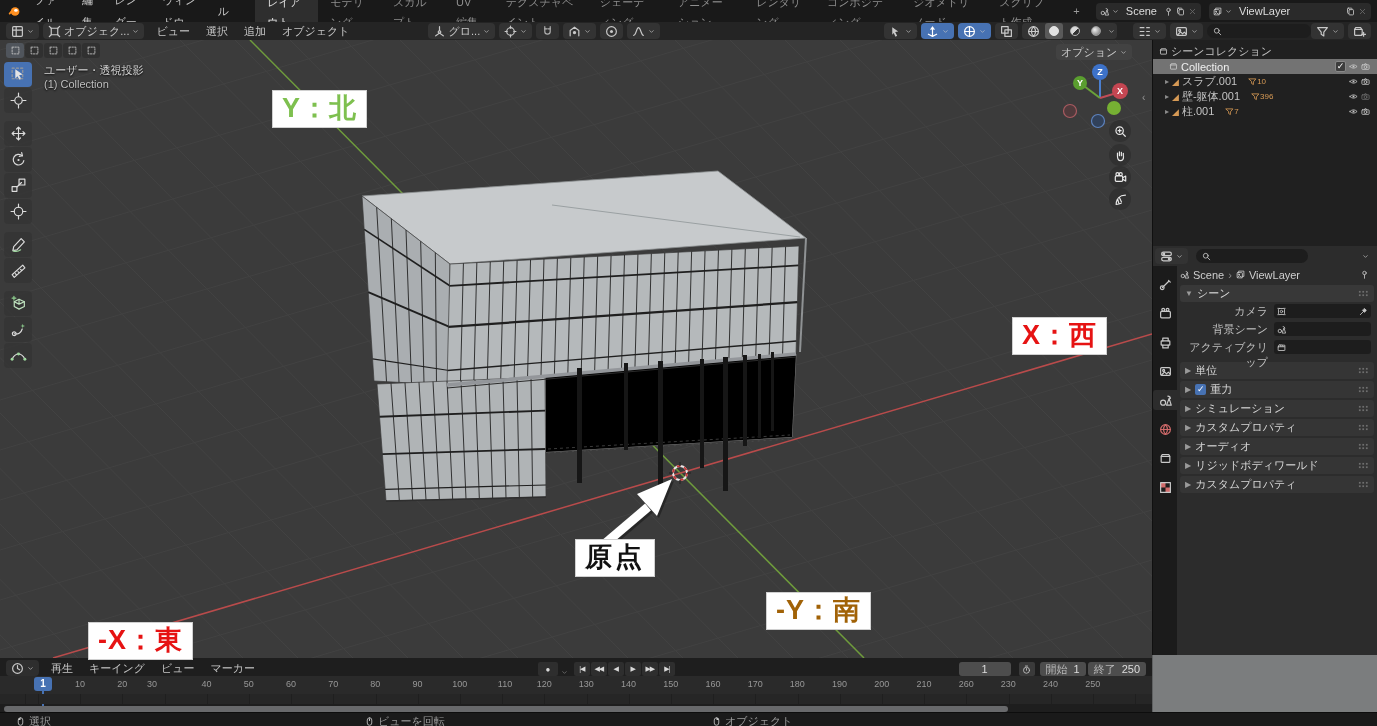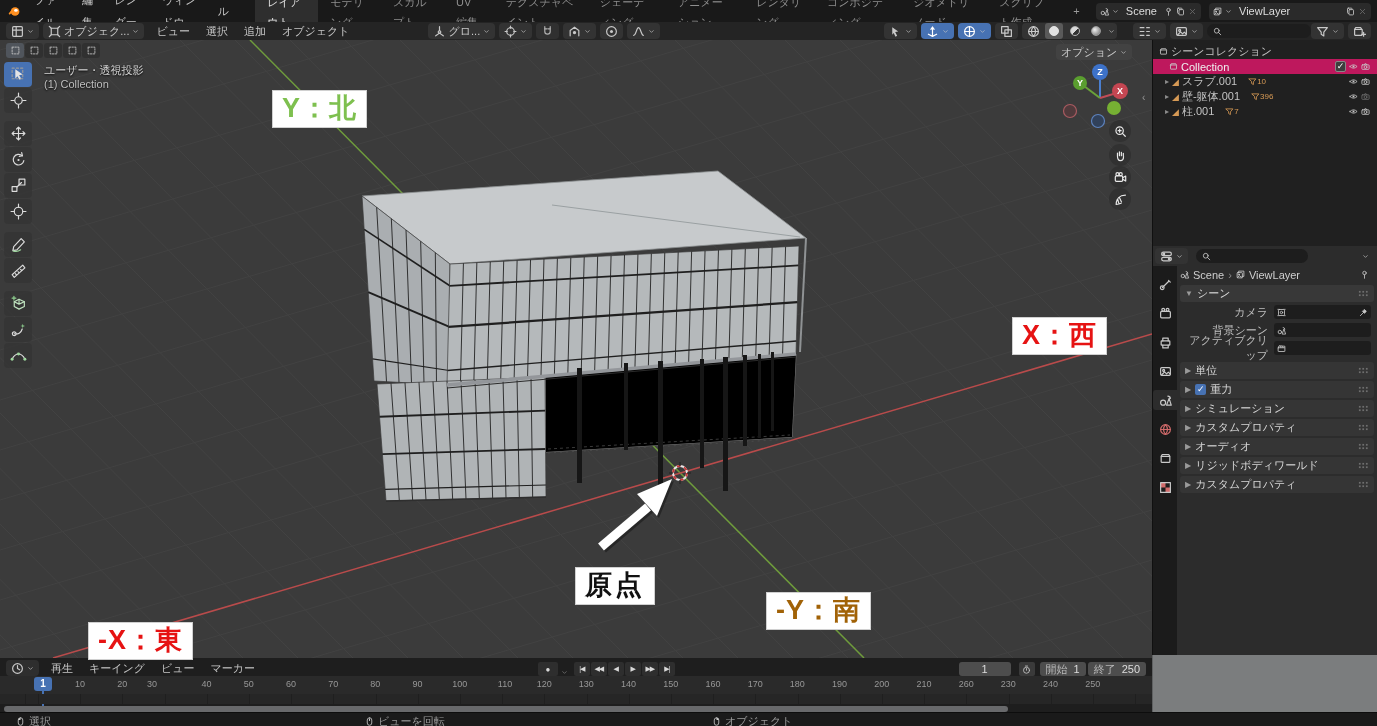--- a/index.html
+++ b/index.html
@@ -41,34 +41,34 @@
   .gapd{height:6px;}
   .selmode{display:flex;gap:1px;position:absolute;left:6px;top:3px;}
   .smbtn{width:18px;height:15px;background:#2f2f2fd9;border-radius:3px;display:flex;align-items:center;justify-content:center;}
   .smbtn.active{background:#4f5archive;background:#50555c;}
   .navbtn{position:absolute;width:22px;height:22px;border-radius:50%;background:#2b2b2b99;display:flex;align-items:center;justify-content:center;}
   .navbtn svg{width:13px;height:13px;}
   .axis-label{position:absolute;background:#fff;border:1px solid #d0d0d0;font-weight:bold;font-size:27px;line-height:1.25;padding:1px 9px;letter-spacing:1px;white-space:nowrap;}
   
   #outliner{left:1152px;top:40px;width:225px;height:206px;background:#202020;border-left:1px solid #101010;box-sizing:border-box;}
   .olrow{display:flex;align-items:center;height:15px;padding-left:6px;gap:3px;color:#c3c3c3;}
-  .olrow.selected{background:#be185d;color:#efefef;}
+  .olrow.selected{background:#737373;color:#efefef;}
   .olrow .nm{flex:0 0 auto;}
   .olrow .sp{flex:1;}
   .badge{display:flex;align-items:center;color:#d headline;color:#d79a55;font-size:8px;gap:0px;}
   .badge .ic{width:9px;height:9px;}
   
   #props{left:1152px;top:246px;width:225px;height:409px;background:#2c2c2c;border-left:1px solid #101010;box-sizing:border-box;}
   #proptabs{position:absolute;left:0;top:20px;width:24px;bottom:0;background:#1b1b1b;display:flex;flex-direction:column;align-items:center;padding-top:8px;gap:9px;}
   .ptab{width:24px;height:20px;display:flex;align-items:center;justify-content:center;}
   .ptab.active{background:#2c2c2c;border-radius:3px 0 0 3px;}
   .ptab svg{width:13px;height:13px;}
   .panelhdr{display:flex;align-items:center;height:17px;background:#383838;border-radius:3px;margin:2px 3px 0 27px;padding:0 5px;gap:4px;color:#d8d8d8;}
   .panelhdr .grip{margin-left:auto;width:11px;height:7px;background-image:radial-gradient(#6e6e6e 1px,transparent 1.2px);background-size:3.5px 3.5px;}
-  .fieldrow{display:flex;align-items:center;height:16px;margin:2px 6px 0 27px;gap:6px;}
+  .fieldrow{display:flex;height:16px;margin:2px 6px 0 27px;gap:6px;}
   .fieldrow .lbl{width:88px;text-align:right;color:#c0c0c0;flex:0 0 auto;}
   .input{flex:1;display:flex;align-items:center;background:#1d1d1d;border-radius:3px;height:14px;padding:0 3px;gap:3px;}
   .search{display:flex;align-items:center;background:#1d1d1d;border-radius:8px;height:14px;padding:0 6px;gap:4px;}
   .chk{width:11px;height:11px;background:#4772b3;border-radius:2px;color:#fff;font-size:9px;line-height:11px;text-align:center;}
   
   #timeline{left:0;top:658px;width:1152px;height:54px;background:#1e1e1e;}
   .tlhdr{display:flex;align-items:flex-end;height:18px;}
   .pbbtn{width:16px;height:14px;background:#2e2e2e;border-radius:2px;margin-right:1px;display:flex;align-items:center;justify-content:center;font-size:7px;color:#d8d8d8;letter-spacing:-1px;}
   .fld{display:flex;align-items:center;background:#4d4d4d;border-radius:3px;height:14px;padding:0 6px;gap:6px;color:#dcdcdc;}
   #ruler{position:absolute;left:0;top:18px;width:1152px;height:18px;background:#2a2a2a;border-bottom:1px solid #1a1a1a;}
@@ -753,21 +753,21 @@
           </svg>
         </span>
       </div>
     <div class="abs" style="left:1142px;top:52px;color:#9a9a9a;font-size:10px">‹</div>
   </div>
 
   <div class="axis-label" id="lblN" style="left: 272px; top: 90px; color: rgb(126, 192, 79);">Y：北</div>
   <div class="axis-label" id="lblW" style="left: 1012px; top: 317px; color: rgb(230, 19, 19);">X：西</div>
   <div class="axis-label" id="lblE" style="left: 88px; top: 622px; z-index: 5; color: rgb(230, 19, 19);">-X：東</div>
   <div class="axis-label" id="lblS" style="left: 766px; top: 592px; color: #a16207;">-Y：南</div>
-  <div class="axis-label" style="left:575px;top:567px;color:#111;letter-spacing:3px">原点</div>
+  <div class="axis-label" style="left:575px;top:539px;color:#111;letter-spacing:3px">原点</div>
 
   <div id="outliner" class="abs">
     <div id="oltree" style="padding-top:4px">
         <div class="olrow">
           <span class="ic sm">
             <svg viewBox="0 0 12 12" fill="none" stroke="#c9c9c9" stroke-width="1.1" stroke-linecap="round" stroke-linejoin="round">
               <rect x="2" y="4" width="8" height="5.5" rx=".5"></rect>
               <path d="M2 4l1-1.7h6L10 4"></path>
             </svg>
           </span>

